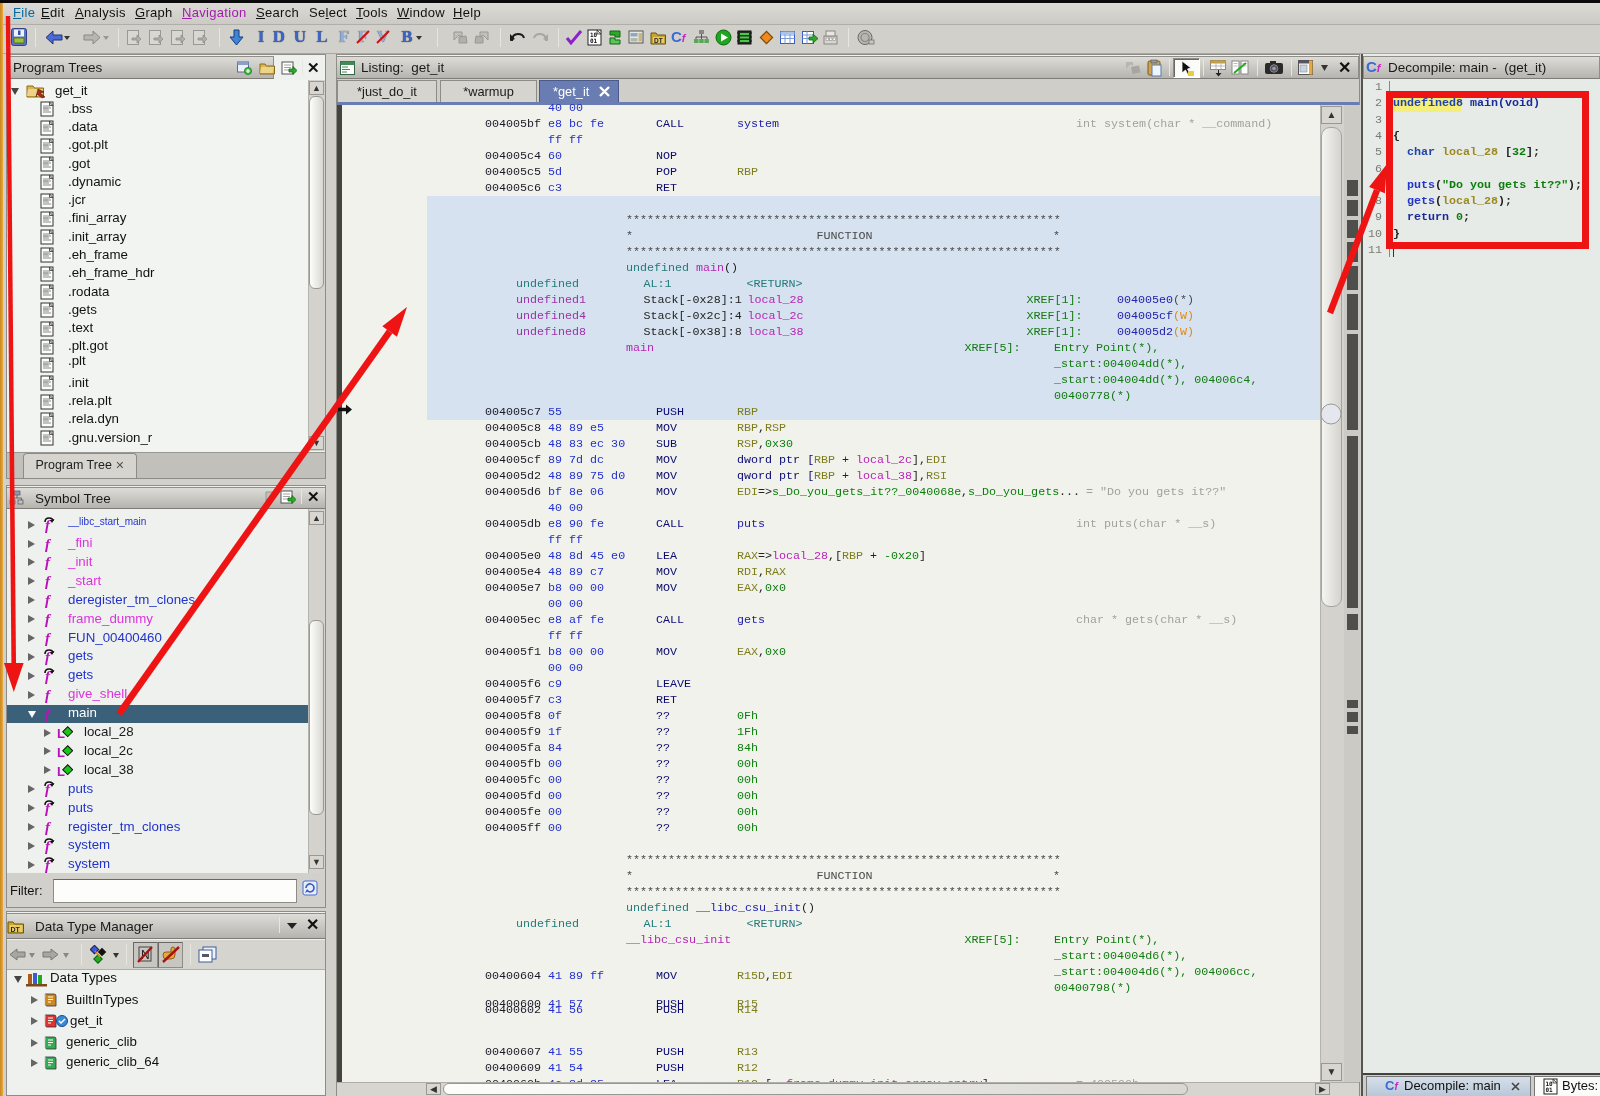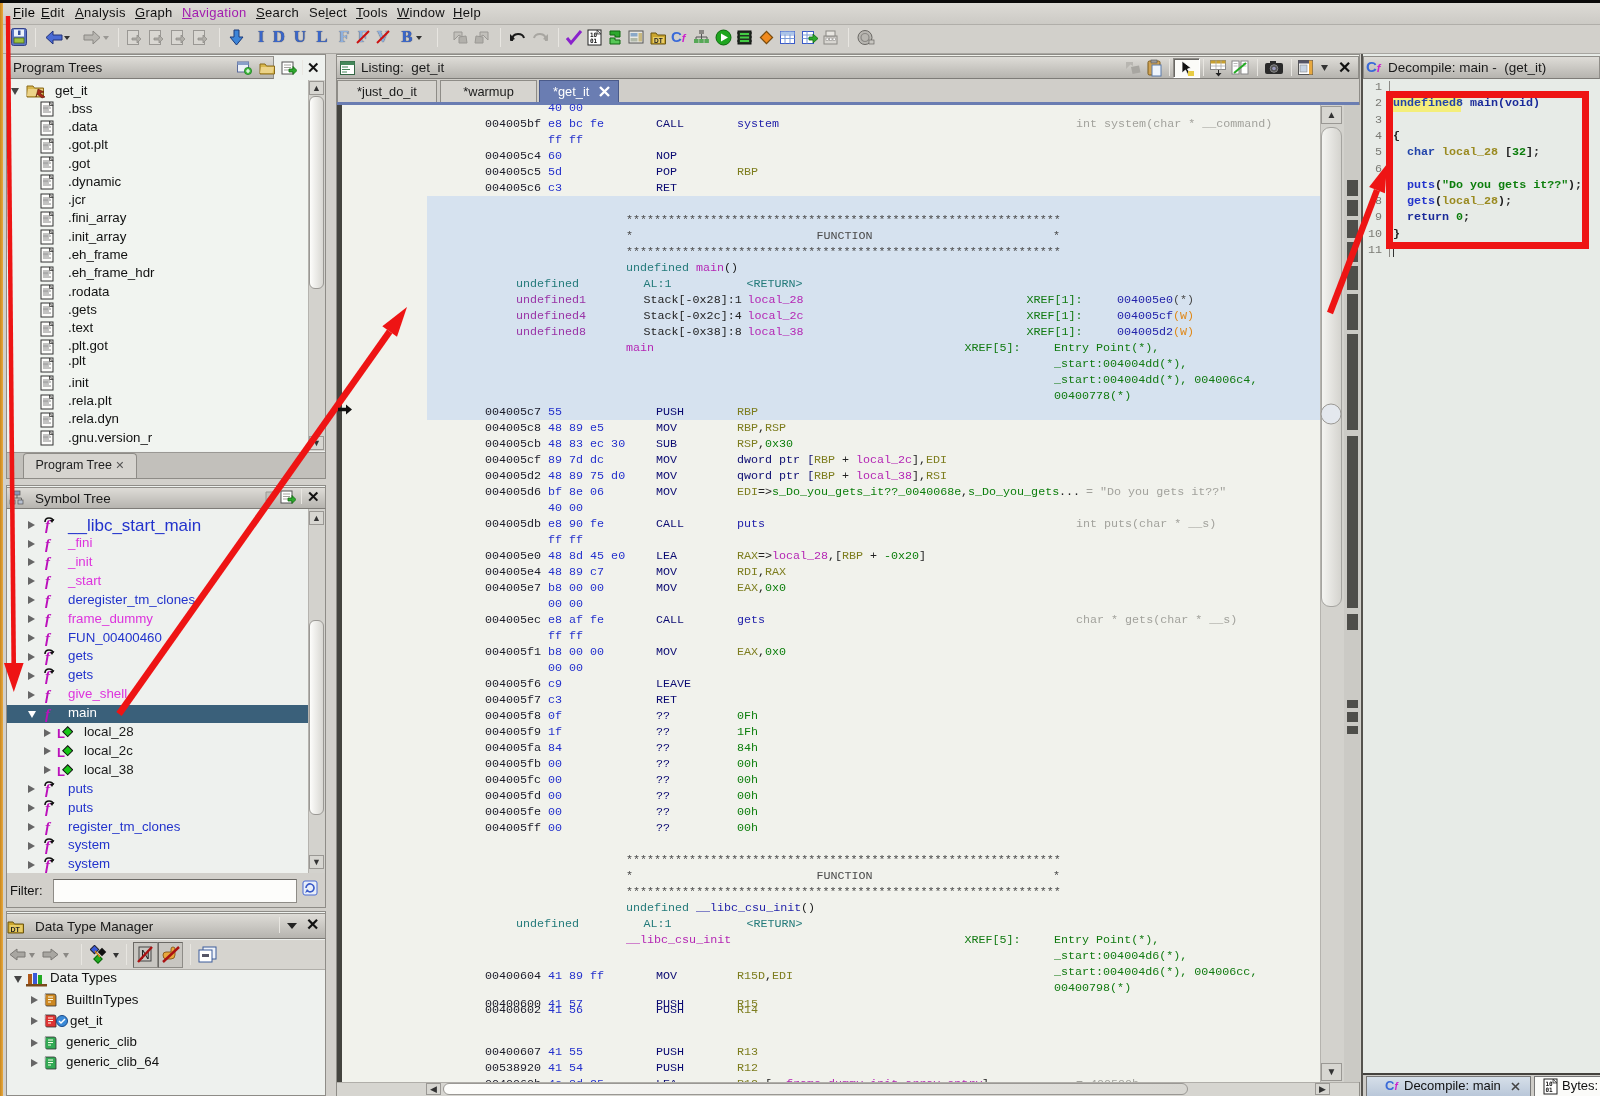--- a/index.html
+++ b/index.html
@@ -26,21 +26,21 @@
 .sb{position:absolute;background:#d3d2cd;border-left:1px solid #b5b3ae}
 .sbth{position:absolute;background:linear-gradient(90deg,#fdfdfb,#d8d7d2);border:1px solid #9a9894;border-radius:6px}
 .sbbtn{position:absolute;background:#d7d6d1;border:1px solid #9a9894;font-size:9px;line-height:12px;text-align:center;color:#333}
 .sep{position:absolute;width:1px;background:#a8a6a1;border-right:1px solid #e8e6e1}
 .dln{position:absolute;font-family:"Liberation Mono",monospace;font-size:11.7px;color:#7a7a74;line-height:16px;text-align:right;width:17px}
 .dcl{position:absolute;font-family:"Liberation Mono",monospace;font-size:11.7px;font-weight:bold;line-height:16px;white-space:pre}
 </style></head><body>
 <div class="a" style="left:0;top:0;width:1600px;height:3px;background:#0a0a0a"></div>
 <div class="a" style="left:0;top:3px;width:3px;height:1093px;background:linear-gradient(90deg,#c8871e,#e8a93e)"></div>
 <div class="a" style="left:3px;top:3px;width:1597px;height:22px;background:linear-gradient(#dddbd6,#cccac5);border-bottom:1px solid #b0aea9"></div>
-<div class="a" style="left:13px;top:5px;font-size:13px;color:#000000;letter-spacing:0.3px"><u>F</u>ile</div>
+<div class="a" style="left:13px;top:5px;font-size:13px;color:#0369a1;letter-spacing:0.3px"><u>F</u>ile</div>
 <div class="a" style="left:41px;top:5px;font-size:13px;color:#111;letter-spacing:0.3px"><u>E</u>dit</div>
 <div class="a" style="left:75px;top:5px;font-size:13px;color:#111;letter-spacing:0.3px"><u>A</u>nalysis</div>
 <div class="a" style="left:135px;top:5px;font-size:13px;color:#111;letter-spacing:0.3px"><u>G</u>raph</div>
 <div class="a" style="left:182px;top:5px;font-size:13px;color:#a21caf;letter-spacing:0.3px"><u>N</u>avigation</div>
 <div class="a" style="left:256px;top:5px;font-size:13px;color:#111;letter-spacing:0.3px"><u>S</u>earch</div>
 <div class="a" style="left:309px;top:5px;font-size:13px;color:#111;letter-spacing:0.3px">Se<u>l</u>ect</div>
 <div class="a" style="left:356px;top:5px;font-size:13px;color:#111;letter-spacing:0.3px"><u>T</u>ools</div>
 <div class="a" style="left:397px;top:5px;font-size:13px;color:#111;letter-spacing:0.3px"><u>W</u>indow</div>
 <div class="a" style="left:453px;top:5px;font-size:13px;color:#111;letter-spacing:0.3px"><u>H</u>elp</div>
 <div class="a" style="left:3px;top:26px;width:1597px;height:28px;background:#d2d0cb;border-bottom:1px solid #a8a6a1"></div>
@@ -383,21 +383,21 @@
 <div class="a" style="left:307px;top:488px;width:14px;height:16px;font-size:15px;font-weight:bold;color:#111">✕</div>
 <div class="a" style="left:7px;top:509px;width:318px;height:364px;background:#eef1ee"></div>
 <svg class="a" style="left:27px;top:519.6px" width="9" height="10" viewBox="0 0 9 10">
     <path d="M1 1 L8 5 L1 9 Z" fill="#666"></path>
   </svg>
 <svg class="a" style="left:43px;top:516.6px" width="14" height="16" viewBox="0 0 14 16">
     <text x="2" y="13" font-family="Liberation Serif,serif" font-style="italic" font-weight="bold" font-size="15" fill="#bb11bb">f</text>
     <path d="M2 5 Q2 1 6 1 Q10 1 10 4" fill="none" stroke="#111" stroke-width="1.6"></path>
     <path d="M11.5 2 L9 6 L7 3 Z" fill="#111"></path>
   </svg>
-<div class="a" style="left:68px;top:516.1px;font-size:17px;color:#2233cc">__libc_start_main</div>
+<div class="a" style="left:68px;top:516.1px;font-size:10px;color:#2233cc">__libc_start_main</div>
 <svg class="a" style="left:27px;top:538.5px" width="9" height="10" viewBox="0 0 9 10">
     <path d="M1 1 L8 5 L1 9 Z" fill="#666"></path>
   </svg>
 <svg class="a" style="left:43px;top:535.5px" width="14" height="16" viewBox="0 0 14 16">
     <text x="2" y="13" font-family="Liberation Serif,serif" font-style="italic" font-weight="bold" font-size="15" fill="#bb11bb">f</text>
   </svg>
 <div class="a" style="left:68px;top:535px;font-size:13.3px;color:#dd33dd">_fini</div>
 <svg class="a" style="left:27px;top:557.4px" width="9" height="10" viewBox="0 0 9 10">
     <path d="M1 1 L8 5 L1 9 Z" fill="#666"></path>
   </svg>
@@ -766,21 +766,21 @@
 <div class="r" style="left:336px;top:899.5px;width:1024px"><span class="c-und" style="left:290px">undefined&nbsp;</span><span class="c-fn" style="left:360px">__libc_csu_init</span><span class="c-dk" style="left:465px">()</span></div>
 <div class="r" style="left:336px;top:915.5px;width:1024px"><span class="c-und" style="left:180px">undefined</span><span class="c-und" style="left:307.5px">AL:1</span><span class="c-und" style="left:410.5px">&lt;RETURN&gt;</span></div>
 <div class="r" style="left:336px;top:931.5px;width:1024px"><span class="c-lab" style="left:290px">__libc_csu_init</span><span class="c-xrl" style="left:628.5px">XREF[5]:</span><span class="c-xrl" style="left:718px">Entry&nbsp;Point(*),</span></div>
 <div class="r" style="left:336px;top:947.5px;width:1024px"><span class="c-xrl" style="left:718px">_start:004004d6(*),</span></div>
 <div class="r" style="left:336px;top:963.5px;width:1024px"><span class="c-xrl" style="left:718px">_start:004004d6(*),&nbsp;004006cc,</span></div>
 <div class="r" style="left:336px;top:979.5px;width:1024px"><span class="c-xrl" style="left:718px">00400798(*)</span></div>
 <div class="r" style="left:336px;top:995.5px;width:1024px"><span class="c-addr" style="left:149px">00400600</span><span class="c-byte" style="left:212px">41&nbsp;57</span><span class="c-mne" style="left:320px">PUSH</span><span class="c-reg" style="left:401px">R15</span></div>
 <div class="r" style="left:336px;top:1002px;width:1132px"><span class="c-addr" style="left:149px">00400602</span><span class="c-byte" style="left:212px">41&nbsp;56</span><span class="c-mne" style="left:320px">PUSH</span><span class="c-reg" style="left:401px">R14</span></div>
 <div class="r" style="left:336px;top:968px;width:1024px"><span class="c-addr" style="left:149px">00400604</span><span class="c-byte" style="left:212px">41&nbsp;89&nbsp;ff</span><span class="c-mne" style="left:320px">MOV</span><span class="c-reg" style="left:401px">R15D</span><span class="c-dk" style="left:429px">,</span><span class="c-reg" style="left:436px">EDI</span></div>
 <div class="r" style="left:336px;top:1043.5px;width:1024px"><span class="c-addr" style="left:149px">00400607</span><span class="c-byte" style="left:212px">41&nbsp;55</span><span class="c-mne" style="left:320px">PUSH</span><span class="c-reg" style="left:401px">R13</span></div>
-<div class="r" style="left:336px;top:1059.5px;width:1024px"><span class="c-addr" style="left:149px">00538920</span><span class="c-byte" style="left:212px">41&nbsp;54</span><span class="c-mne" style="left:320px">PUSH</span><span class="c-reg" style="left:401px">R12</span></div>
+<div class="r" style="left:336px;top:1059.5px;width:1024px"><span class="c-addr" style="left:149px">00400609</span><span class="c-byte" style="left:212px">41&nbsp;54</span><span class="c-mne" style="left:320px">PUSH</span><span class="c-reg" style="left:401px">R12</span></div>
 <div class="r" style="left:336px;top:1075.5px;width:1024px"><span class="c-addr" style="left:149px">0040060b</span><span class="c-byte" style="left:212px">4c&nbsp;8d&nbsp;25</span><span class="c-mne" style="left:320px">LEA</span><span class="c-reg" style="left:401px">R12</span><span class="c-dk" style="left:422px">,[</span><span class="c-lab" style="left:436px">__frame_dummy_init_array_entry</span><span class="c-dk" style="left:646px">]</span><span class="c-gray" style="left:740px">=&nbsp;400590h</span></div>
 <div class="sb" style="left:1320px;top:105px;width:24px;height:977px"></div>
 <div class="sbbtn" style="left:1321px;top:106px;width:21px;height:18px;line-height:16px;font-size:10px">▲</div>
 <div class="sbbtn" style="left:1321px;top:1063px;width:21px;height:18px;line-height:16px;font-size:10px">▼</div>
 <div class="a" style="left:1321px;top:127px;width:21px;height:480px;border-radius:9px;background:linear-gradient(90deg,#f4f4f1,#d4d3ce);border:1px solid #a5a4a0"></div>
 <svg class="a" style="left:1320px;top:403px" width="23" height="23" viewBox="0 0 23 23">
     <circle cx="11" cy="11" r="10" fill="#e4e8ee" stroke="#9a9894"></circle>
   </svg>
 <div class="a" style="left:1344px;top:105px;width:16px;height:977px;background:#cbcac5"></div>
 <div class="a" style="left:1347px;top:180px;width:11px;height:16px;background:#4e4e4a"></div>

